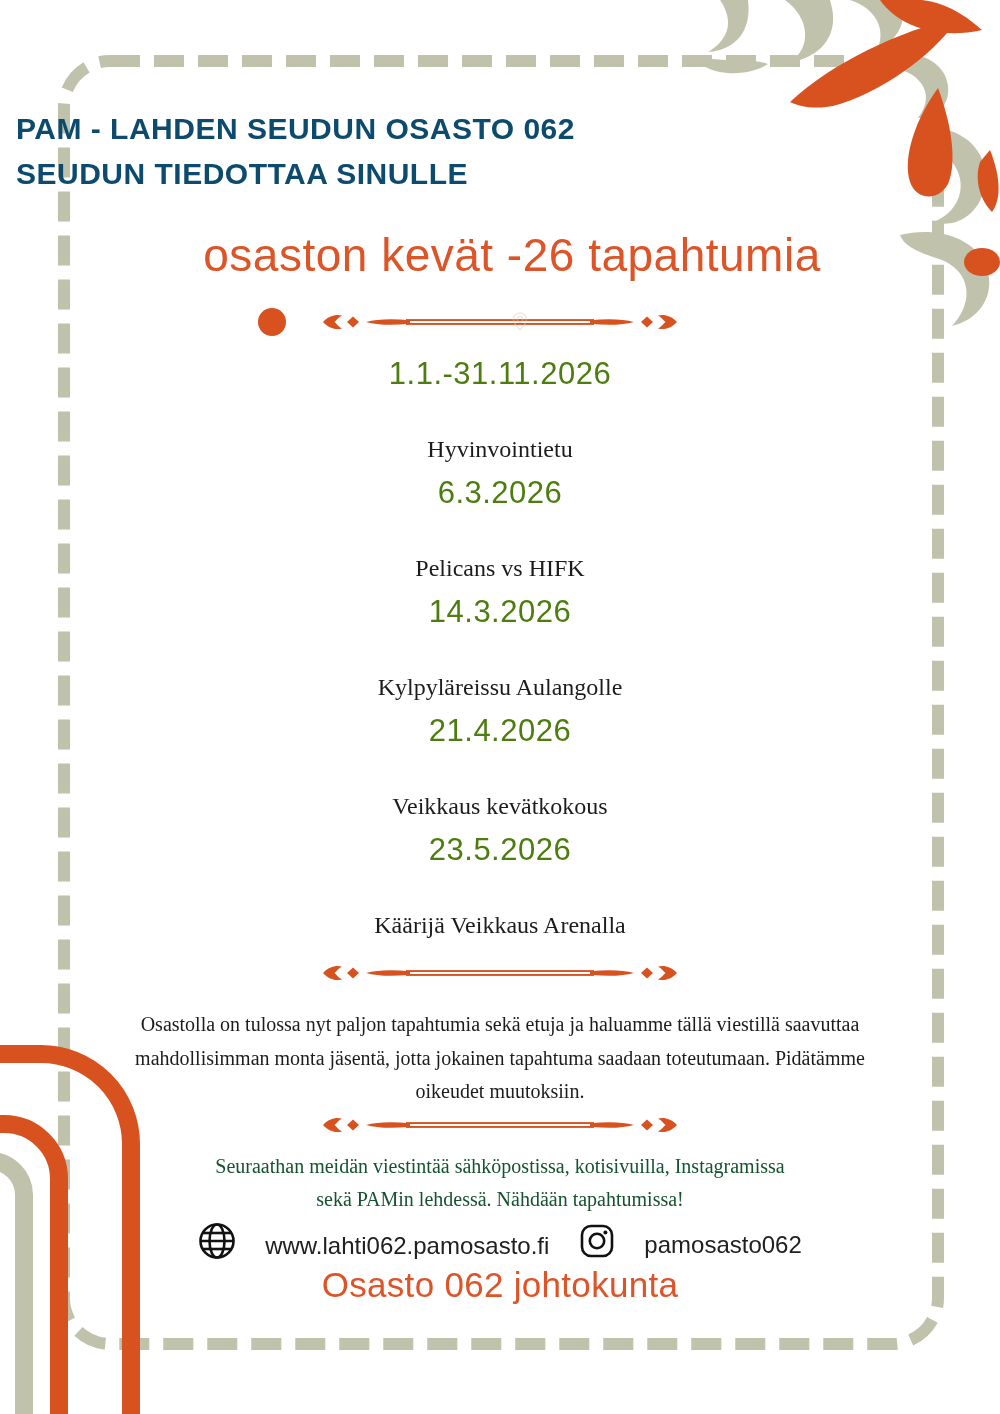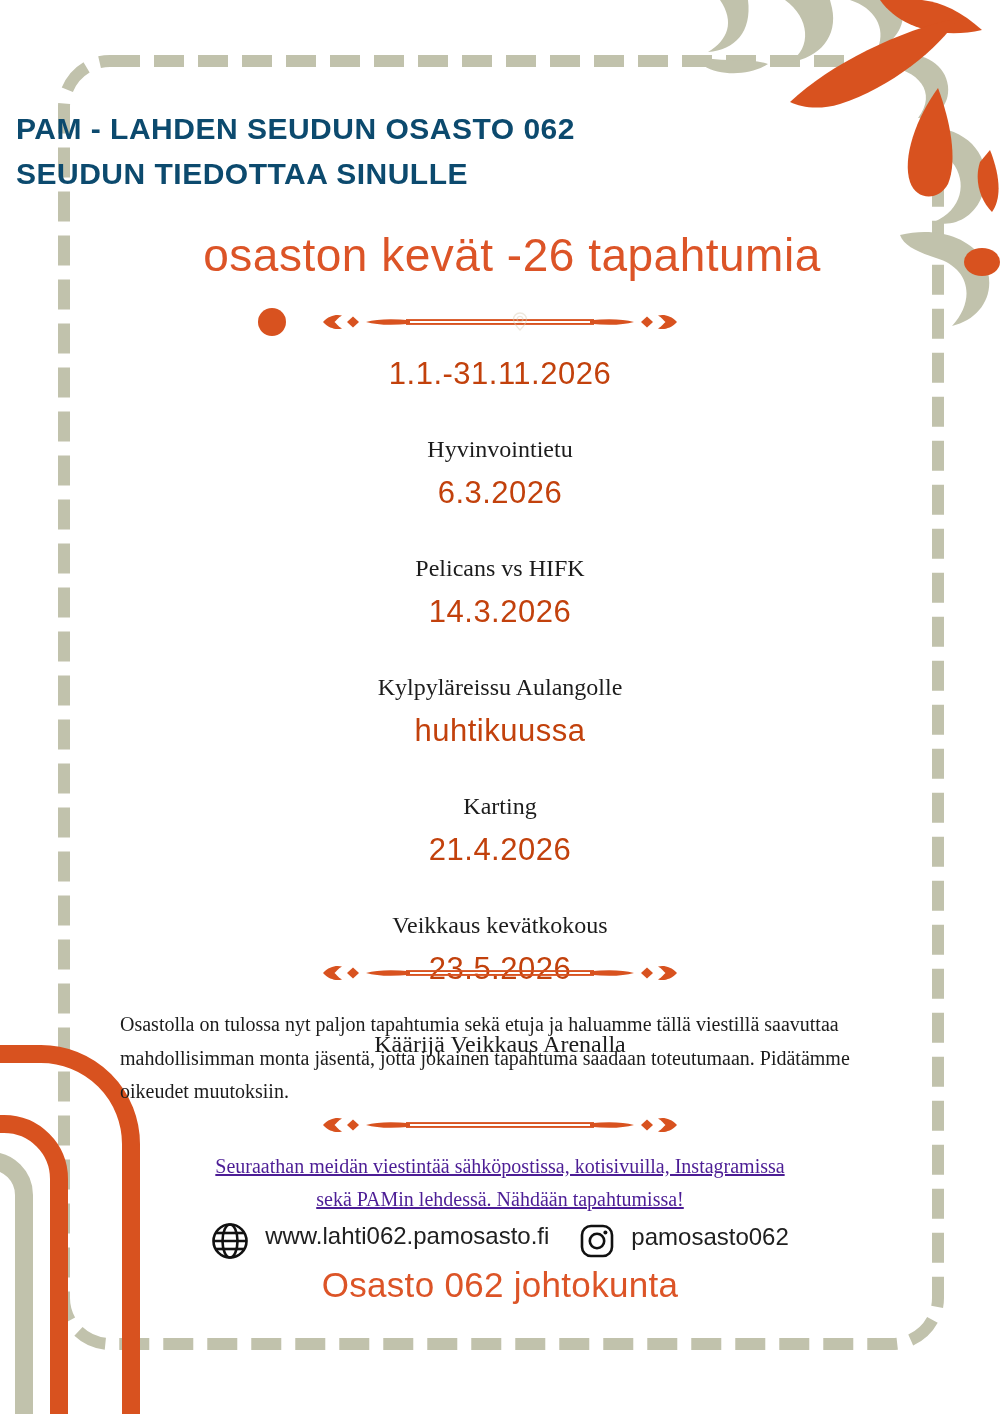--- a/index.html
+++ b/index.html
@@ -26,45 +26,44 @@
   .bullet {
     position:absolute; left:258px; top:308px; width:28px; height:28px;
     border-radius:50%; background:#D8521F;
   }
   .divider { position:absolute; left:320px; width:360px; height:20px; }
   .watermark { position:absolute; left:512px; top:312px; opacity:.45; }
 
   .events { position:absolute; top:350px; left:0; width:100%; text-align:center; }
   .event-date {
     font-size:31px; line-height:48px; height:48px;
-    color:#c2410c; letter-spacing:0.5px;
+    color:#4d7c0f; letter-spacing:0.5px;
   }
   .event-name {
     font-family:"Liberation Serif", serif; font-size:24px;
     line-height:39px; height:39px; color:#1c1c1c;margin-top:32px;
   }
 
   .paragraph {
-    position:absolute; top:1008px; left:120px; width:760px; text-align:left;
+    position:absolute; top:1008px; left:120px; width:760px; text-align:center;
     font-family:"Liberation Serif", serif; font-size:20px; line-height:33.5px;
     color:#1c1c1c;
   }
   .follow {
     position:absolute; top:1150px; left:210px; width:580px; text-align:center;
     font-family:"Liberation Serif", serif; font-size:20px; line-height:33px;
-    color:#4c1d95;
-    text-decoration:underline;
+    color:#14532d;
   }
 
   .contact-row {
     position:absolute; top:1222px; left:0; width:100%;
     display:flex; justify-content:center; align-items:center;
     font-size:24px; color:#202020;
   }
-  .contact-group { display:flex; align-items:flex-start; gap:16px; }
+  .contact-group { display:flex; align-items:flex-end; gap:29px; }
   .contact-group + .contact-group { margin-left:30px; }
 
   .signature {
     position:absolute; top:1263px; left:0; width:100%; text-align:center;
     font-size:35px; line-height:44px; color:#DC5427; letter-spacing:0.3px;
   }
 </style>
 </head>
 <body>
 
@@ -131,24 +130,20 @@
   </div>
   <div>
     <div class="event-date">6.3.2026</div>
     <div class="event-name">Pelicans vs HIFK</div>
   </div>
   <div>
     <div class="event-date">14.3.2026</div>
     <div class="event-name">Kylpyläreissu Aulangolle</div>
   </div>
   <div>
-    <div class="event-date">huhtikuussa</div>
-    <div class="event-name">Karting</div>
-  </div>
-  <div>
     <div class="event-date">21.4.2026</div>
     <div class="event-name">Veikkaus kevätkokous</div>
   </div>
   <div>
     <div class="event-date">23.5.2026</div>
     <div class="event-name">Käärijä Veikkaus Arenalla</div>
   </div>
 </div>
 
 <svg class="divider" style="top:963px" width="360" height="20" viewBox="0 0 360 20">

